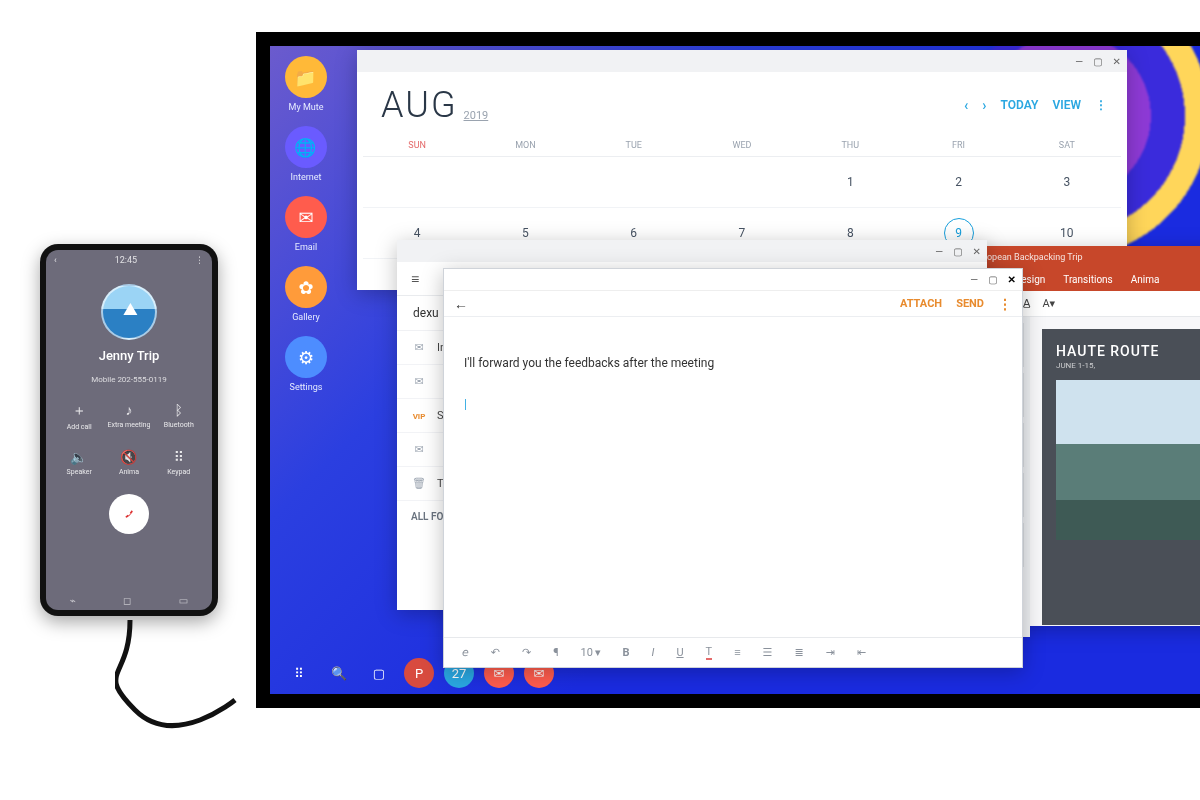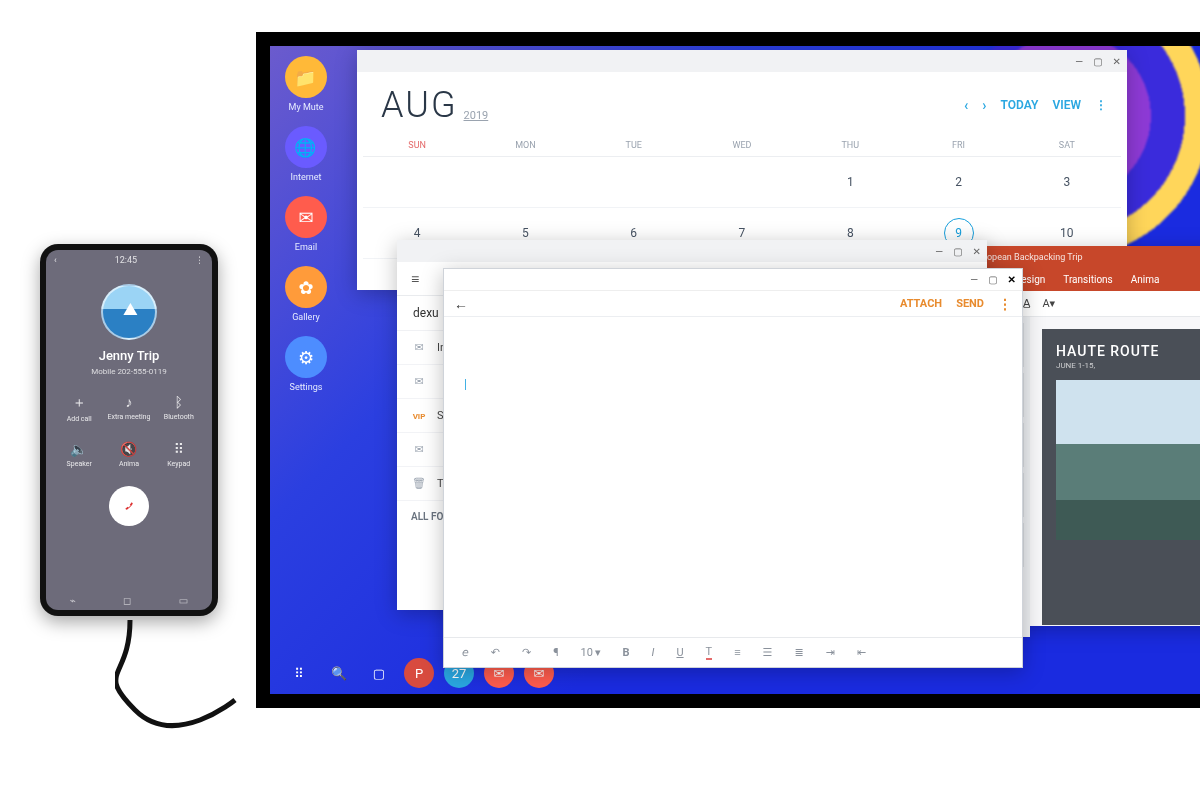--- a/index.html
+++ b/index.html
@@ -5,21 +5,21 @@
   * { box-sizing: border-box; margin: 0; padding: 0; font-family: -apple-system, BlinkMacSystemFont, "Segoe UI", Roboto, Arial, sans-serif; }
   body { width: 1200px; height: 800px; background: #fff; overflow: hidden; position: relative; }
 
   
   .phone { position:absolute; left:40px; top:244px; width:178px; height:372px; background:#111; border-radius:18px; padding:6px; box-shadow: 0 6px 18px rgba(0,0,0,.35); }
   .phone-screen { width:100%; height:100%; border-radius:12px; background:#6d6b7a; color:#fff; position:relative; overflow:hidden; display:flex; flex-direction:column; align-items:center; }
   .phone-status { width:100%; display:flex; justify-content:space-between; padding:5px 8px; font-size:9px; opacity:.8;}
   .caller-avatar { margin-top:14px; width:56px; height:56px; border-radius:50%; background:linear-gradient(180deg,#9bd4f5 45%,#2b80c4 45%); border:2px solid rgba(255,255,255,.6); position:relative;}
   .caller-avatar::after{content:"";position:absolute;left:50%;bottom:45%;transform:translateX(-40%);width:0;height:0;border-left:7px solid transparent;border-right:7px solid transparent;border-bottom:12px solid #fff;}
   .caller-name { margin-top:8px; font-size:13px; font-weight:500;}
-  .caller-info { font-size:8px; opacity:.75; margin-top:4px;}
+  .caller-info { font-size:8px; opacity:.75; margin-top:12px;}
   .phone-grid { margin-top:18px; display:grid; grid-template-columns:repeat(3,1fr); width:90%; row-gap:18px; text-align:center;}
   .ph-btn { font-size:7px; opacity:.85;}
   .ph-btn .g { font-size:14px; display:block; margin-bottom:3px;}
   .hangup { margin-top:18px; width:40px; height:40px; border-radius:50%; background:#fff; display:flex; align-items:center; justify-content:center;}
   .hangup svg{width:18px;height:18px;fill:#d33;}
   .phone-nav { position:absolute; bottom:4px; width:100%; display:flex; justify-content:space-around; font-size:10px; opacity:.6;}
   .cable { position:absolute; left:115px; top:620px; width:130px; height:120px; }
   .cable path{fill:none;stroke:#111;stroke-width:5;}
 
   
@@ -282,21 +282,21 @@
       <div class="cmp-bar">
         <span class="back">←</span>
         <div class="acts">
           <span>ATTACH</span>
           <span>SEND</span>
           <span class="dots">⋮</span>
         </div>
       </div>
       <div class="cmp-body">
         <br>
-        <br>
+        <div>I'll forward you the feedbacks after the meeting</div><br>
         <div style="color:#2aa7e1">|</div>
       </div>
       <div class="cmp-toolbar">
         <span>𝘦</span>
         <span>↶</span>
         <span>↷</span>
         <span>¶</span>
         <span class="sz"><span>10</span> ▾</span>
         <span><b>B</b></span>
         <span><i>I</i></span>

